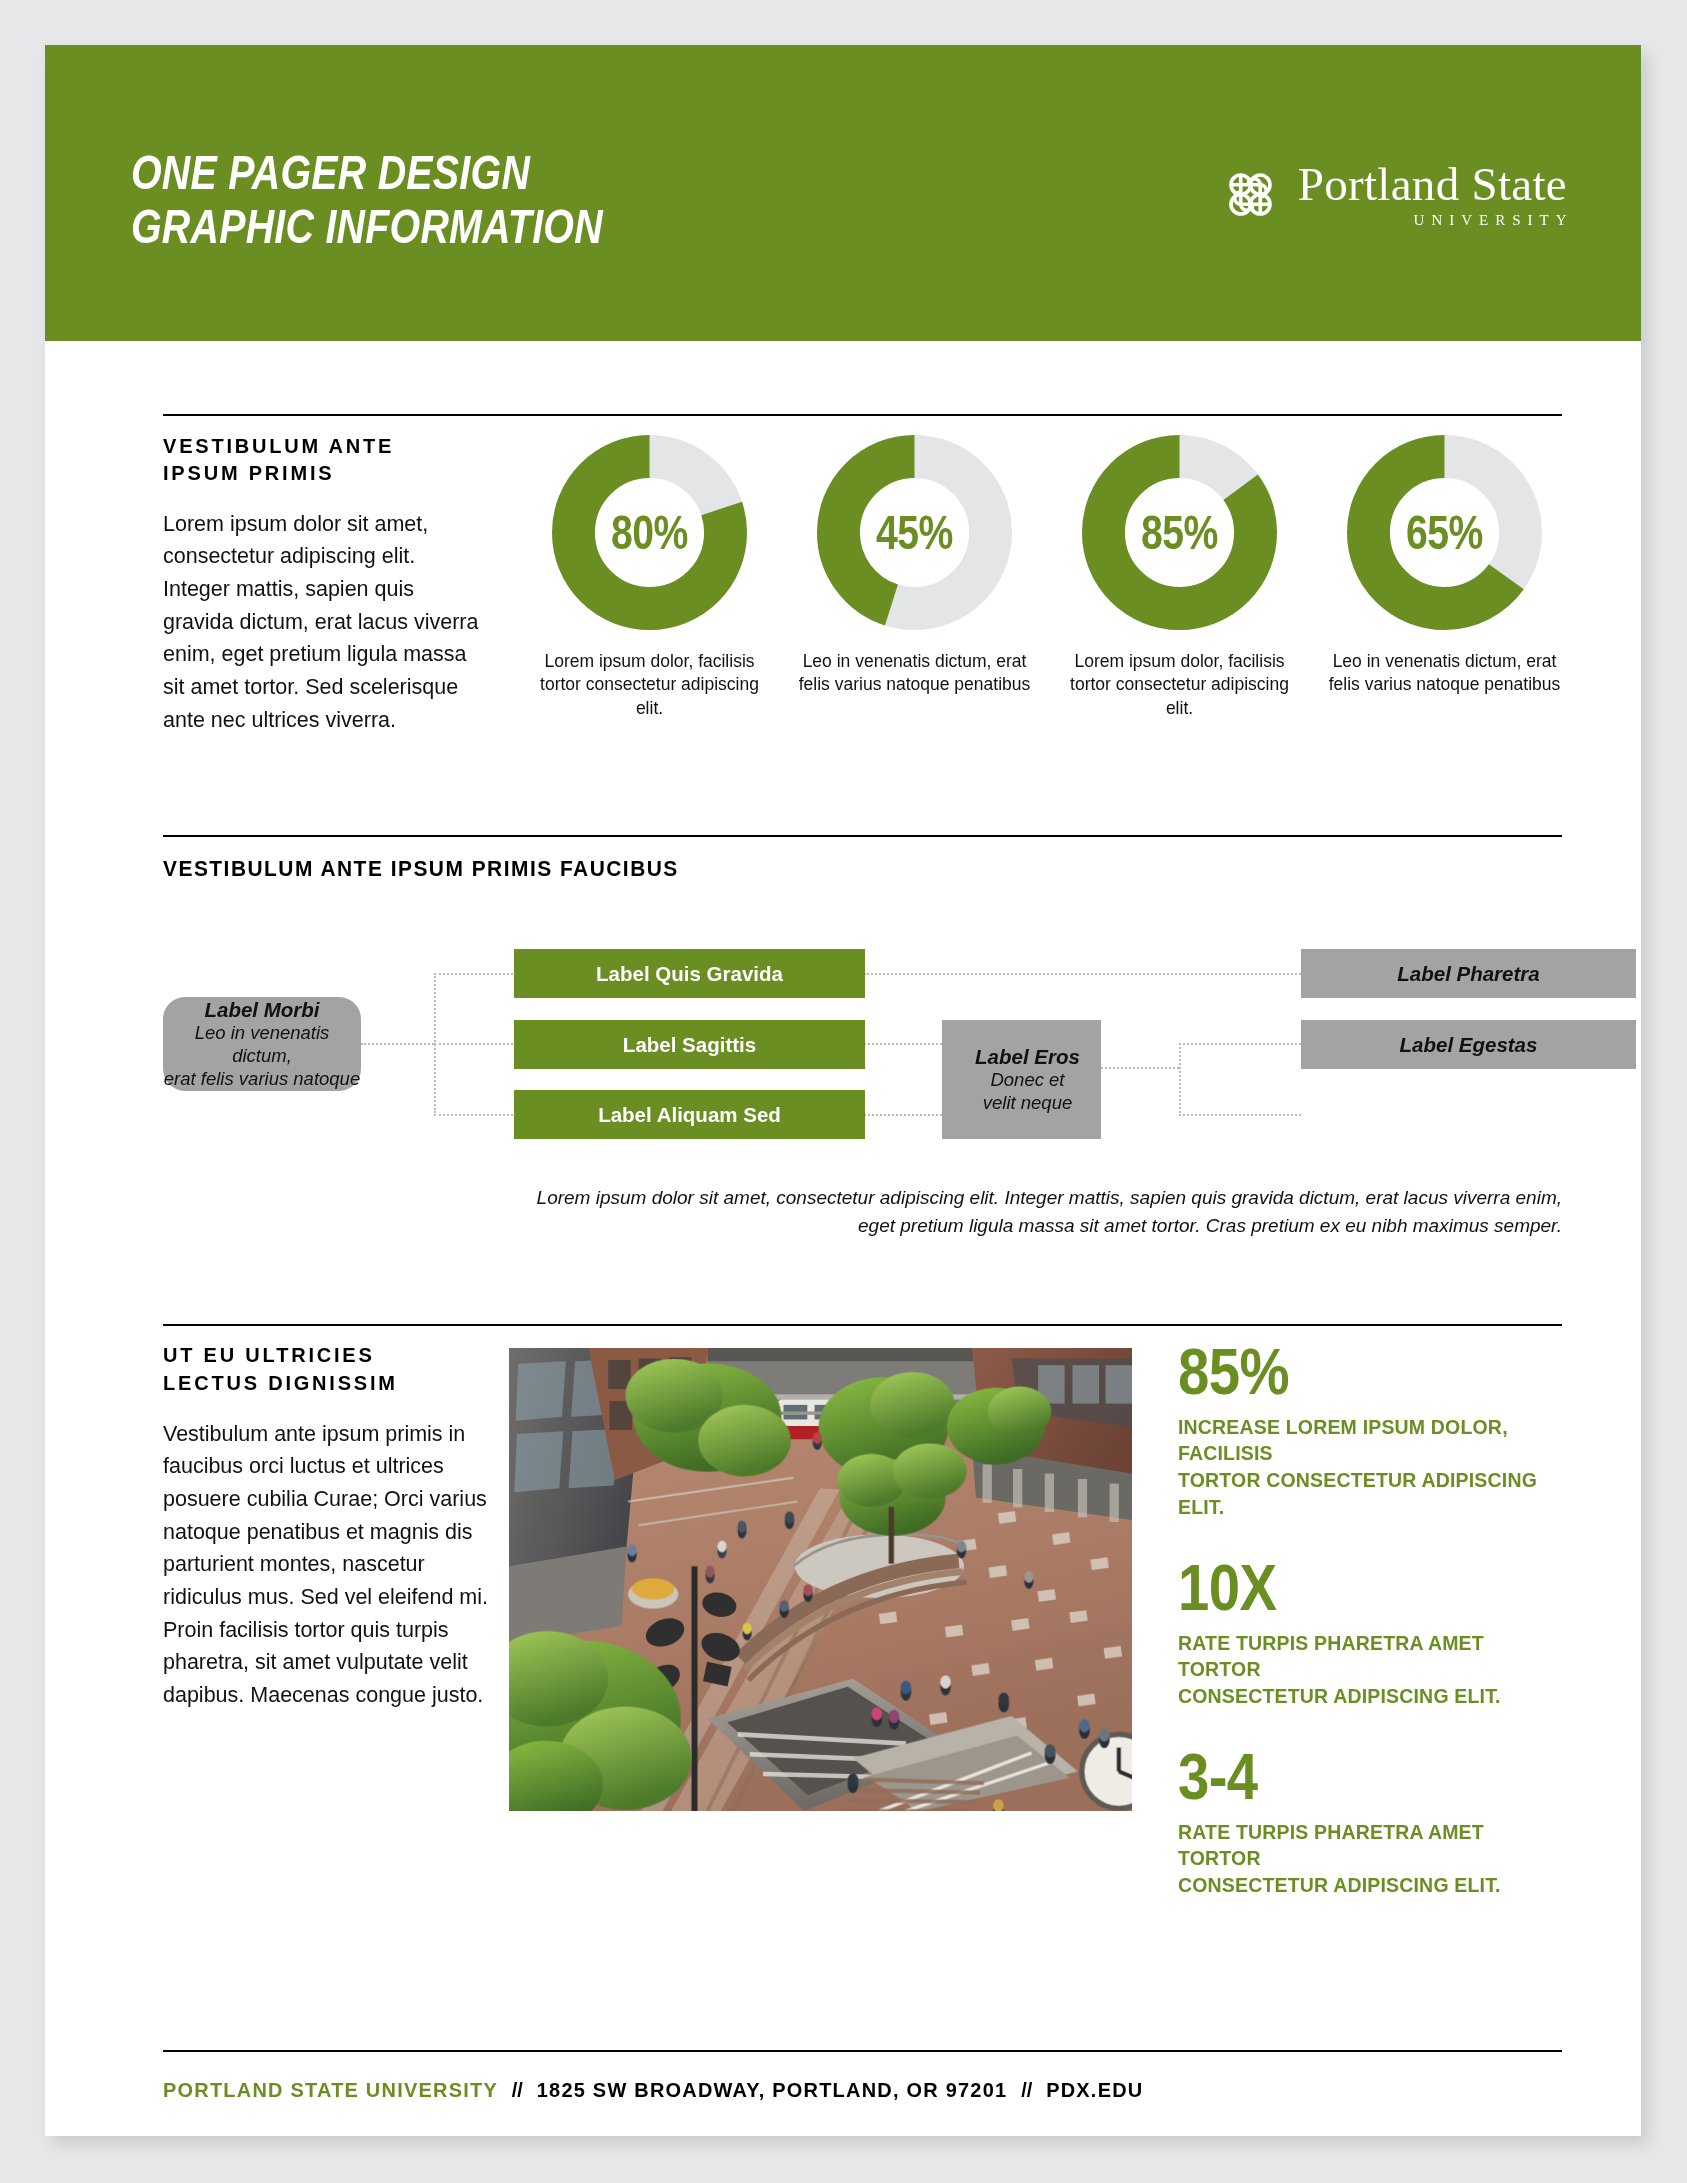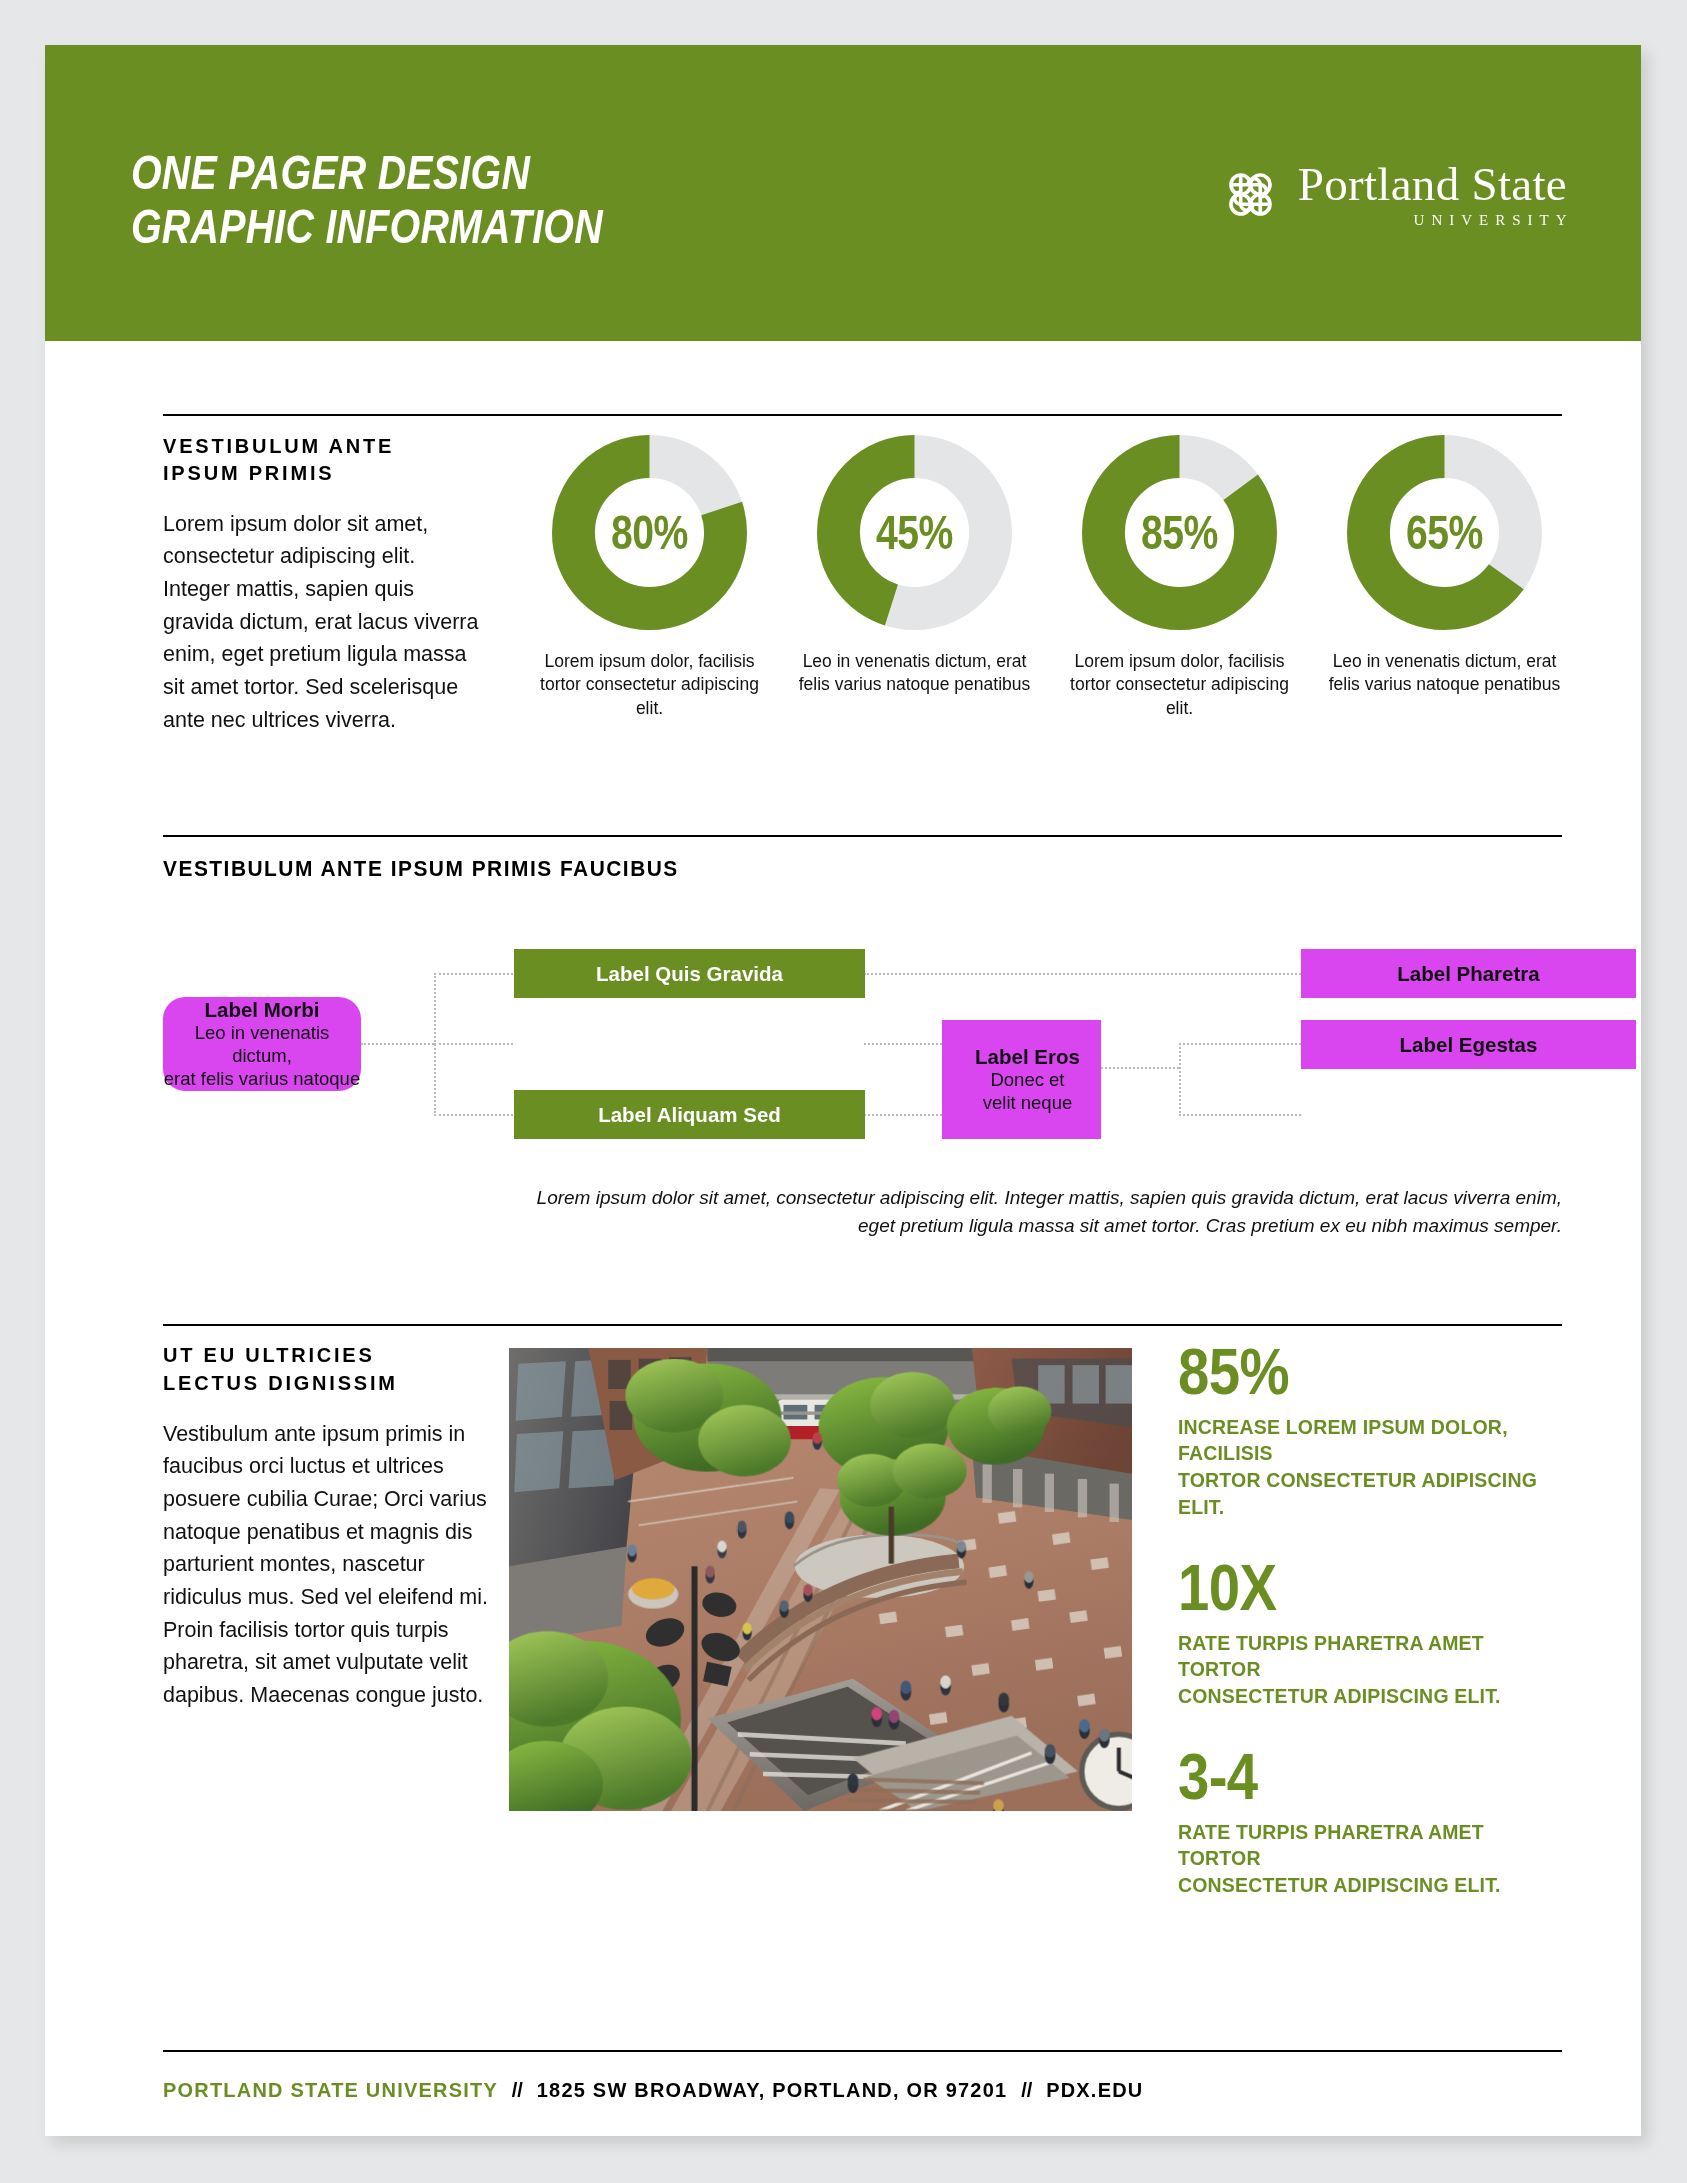--- a/index.html
+++ b/index.html
@@ -144,21 +144,21 @@
     display: flex;
     flex-direction: column;
     justify-content: center;
     text-align: center;
     font-family: "Liberation Sans Narrow", "Liberation Sans", sans-serif;
     line-height: 1.22;
   }
   .fbox .ftitle { font-weight: bold; font-size: 20.5px; }
   .fbox .fsub { font-size: 18.5px; font-weight: normal; }
   .fbox.green { background: #6b8e23; color: #ffffff; }
-  .fbox.grey  { background: #d946ef; color: #111111; }
+  .fbox.grey  { background: #a3a3a3; color: #111111; font-style: italic; }
   .conn { position: absolute; }
   .conn.h { border-top: 2px dotted #b9babb; height: 0; }
   .conn.v { border-left: 2px dotted #b9babb; width: 0; }
 
   .flow-note {
     font-family: "Liberation Sans Narrow", "Liberation Sans", sans-serif;
     font-style: italic;
     font-size: 19px;
     line-height: 1.5;
     text-align: right;
@@ -334,20 +334,23 @@
       <div class="conn h" style="left:1016px; top:187px; width:122px;"></div>
 
       <div class="fbox grey" style="left:0px; top:70px; width:198px; height:94px;border-radius:22px;">
         <span class="ftitle">Label Morbi</span>
         <span class="fsub" style="white-space:pre-line">Leo in venenatis dictum,
 erat felis varius natoque</span>
       </div>
 
       <div class="fbox green" style="left:351px; top:22.5px; width:351px; height:49px;">
         <span class="ftitle">Label Quis Gravida</span>
+      </div>
+      <div class="fbox green" style="left:351px; top:93px; width:351px; height:49px;">
+        <span class="ftitle">Label Sagittis</span>
       </div>
       <div class="fbox green" style="left:351px; top:163px; width:351px; height:49px;">
         <span class="ftitle">Label Aliquam Sed</span>
       </div>
 
       <div class="fbox grey" style="left:779px; top:93px; width:159px; height:119px;padding-left:12px;">
         <span class="ftitle">Label Eros</span>
         <span class="fsub" style="white-space:pre-line">Donec et
 velit neque</span>
       </div>

